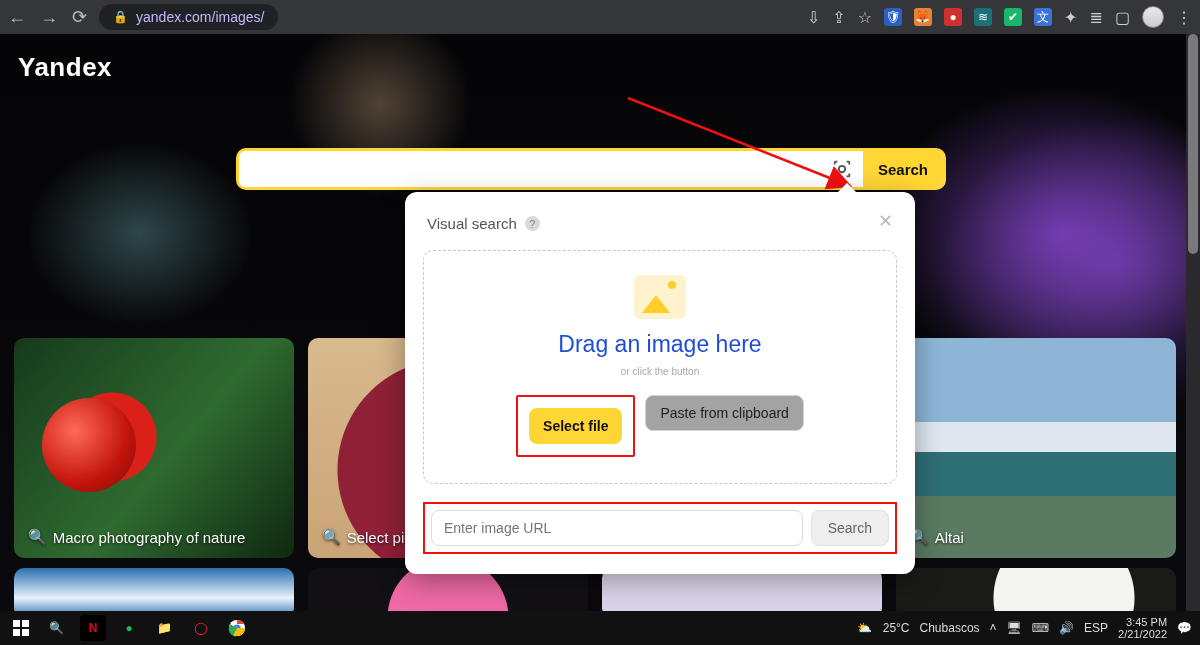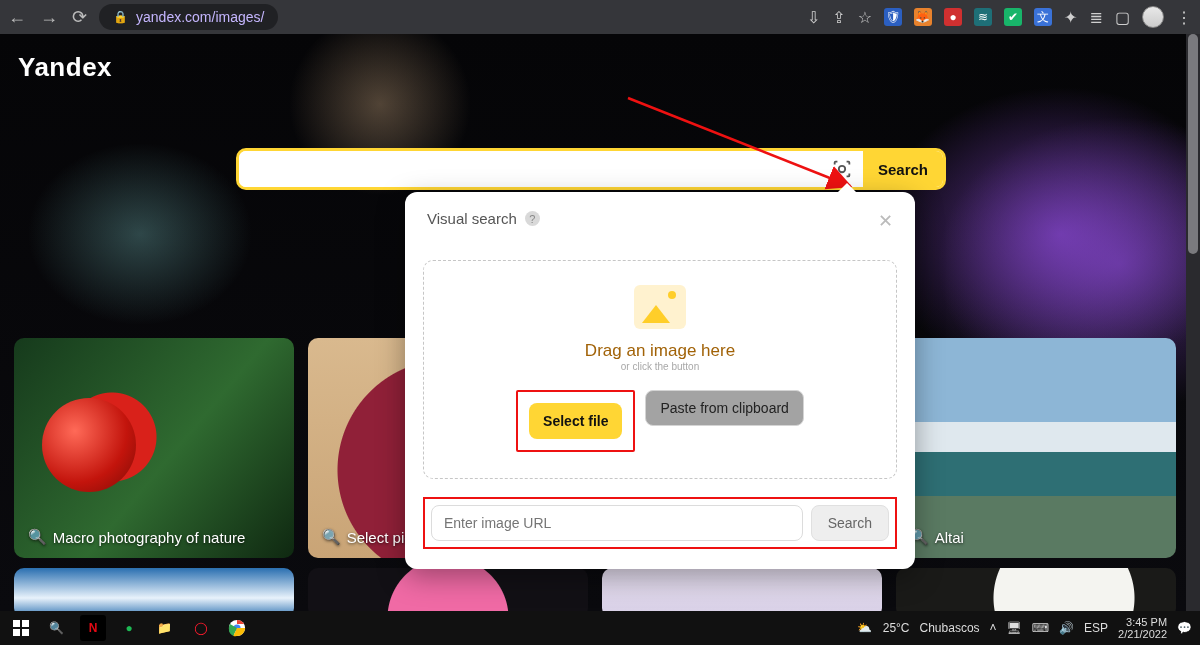--- a/index.html
+++ b/index.html
@@ -42,30 +42,30 @@
   .search-field { flex: 1; border: none; outline: none; padding: 0 14px; font-size: 15px; }
   .lens-btn { width: 42px; display: flex; align-items: center; justify-content: center; background: #fff; border-left: none; }
   .search-btn { width: 80px; background: #ffd634; display: flex; align-items: center; justify-content: center; font-weight: 700; font-size: 15px; color:#111; }
 
   
   .arrow-svg { position: absolute; top: 56px; left: 620px; pointer-events: none; }
 
   
   .popup { position: absolute; top: 158px; left: 405px; width: 510px; background: #fff; border-radius: 12px; box-shadow: 0 8px 28px rgba(0,0,0,0.35); padding: 18px 18px 20px; }
   .popup::before { content:''; position:absolute; top:-9px; right:58px; width:0; height:0; border-left:10px solid transparent; border-right:10px solid transparent; border-bottom:10px solid #fff; }
-  .pop-head { display: flex; align-items: flex-start; justify-content: space-between; margin-bottom: 28px; padding: 0 4px; }
+  .pop-head { display: flex; align-items: flex-end; justify-content: space-between; margin-bottom: 18px; padding: 0 4px; }
   .pop-title { color: #555; font-size: 15px; display: flex; align-items: center; gap: 8px; }
   .help-ico { width:15px; height:15px; border-radius:50%; background:#d9d9d9; color:#888; font-size:11px; display:flex; align-items:center; justify-content:center; }
   .close-x { color: #bbb; font-size: 18px; cursor: pointer; }
   .drop-zone { border: 1.5px dashed #c6c6c6; border-radius: 10px; padding: 24px 10px 26px; text-align: center; }
   .img-ico { width: 52px; height: 44px; margin: 0 auto 12px; position: relative; }
   .img-ico .bg { position:absolute; inset:0; background:#fff2cf; border-radius:6px; }
   .img-ico .sun { position:absolute; top:6px; right:10px; width:8px; height:8px; border-radius:50%; background:#ffce29; }
   .img-ico .mtn { position:absolute; bottom:6px; left:8px; width:0; height:0; border-left:14px solid transparent; border-right:14px solid transparent; border-bottom:18px solid #ffce29; }
-  .drag-title { font-size: 17px; color: #a16207; margin-bottom: 0; }
+  .drag-title { font-size: 23px; color: #1d4ed8; margin-bottom: 8px; }
   .drag-sub { font-size: 10px; color: #a8a8a8; margin-bottom: 18px; }
   .btn-row { display: flex; gap: 10px; justify-content: center; }
   .btn-outline { background:#a3a3a3; border:1px solid #d4d4d4; color:#222; }
   .red-box { border: 2px solid #e11; padding: 11px; }
   .red-box.sel { display:inline-block; border-radius:2px; }
   .url-row { margin-top: 18px; display: flex; gap: 8px; padding: 6px; }
   .url-row.red-box { border: 2px solid #e11; }
   .url-input { flex:1; height:36px; border:1px solid #dcdcdc; border-radius:8px; padding:0 12px; font-size:14px; outline:none; color:#444; }
   .url-search { height:36px; padding:0 16px; background:#eee; border:1px solid #e0e0e0; border-radius:8px; color:#666; font-size:14px; }
 

